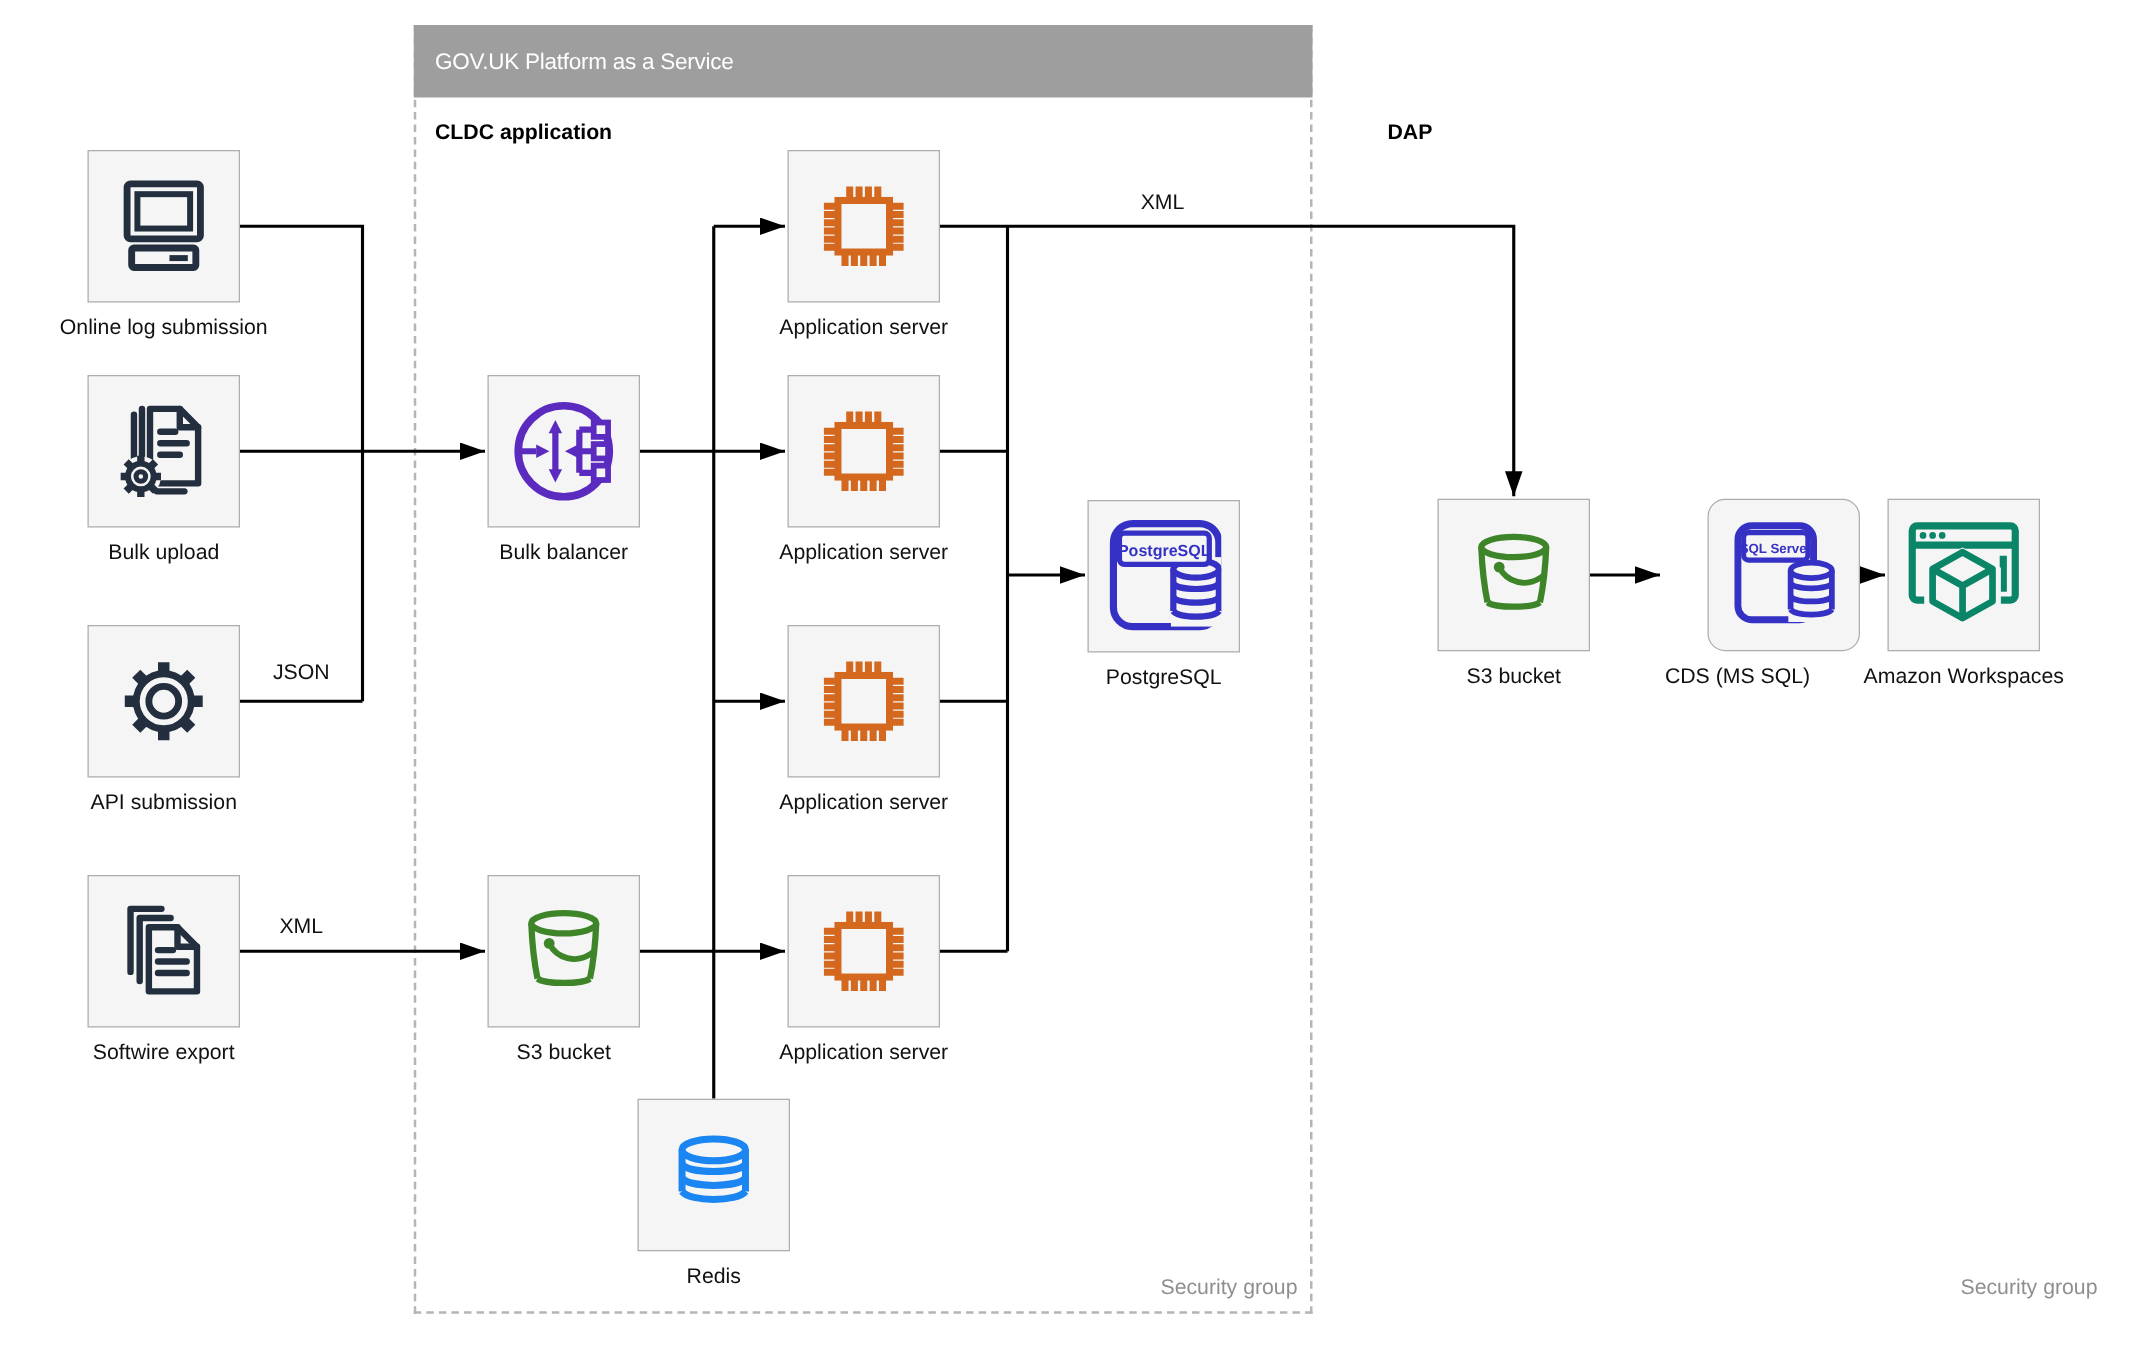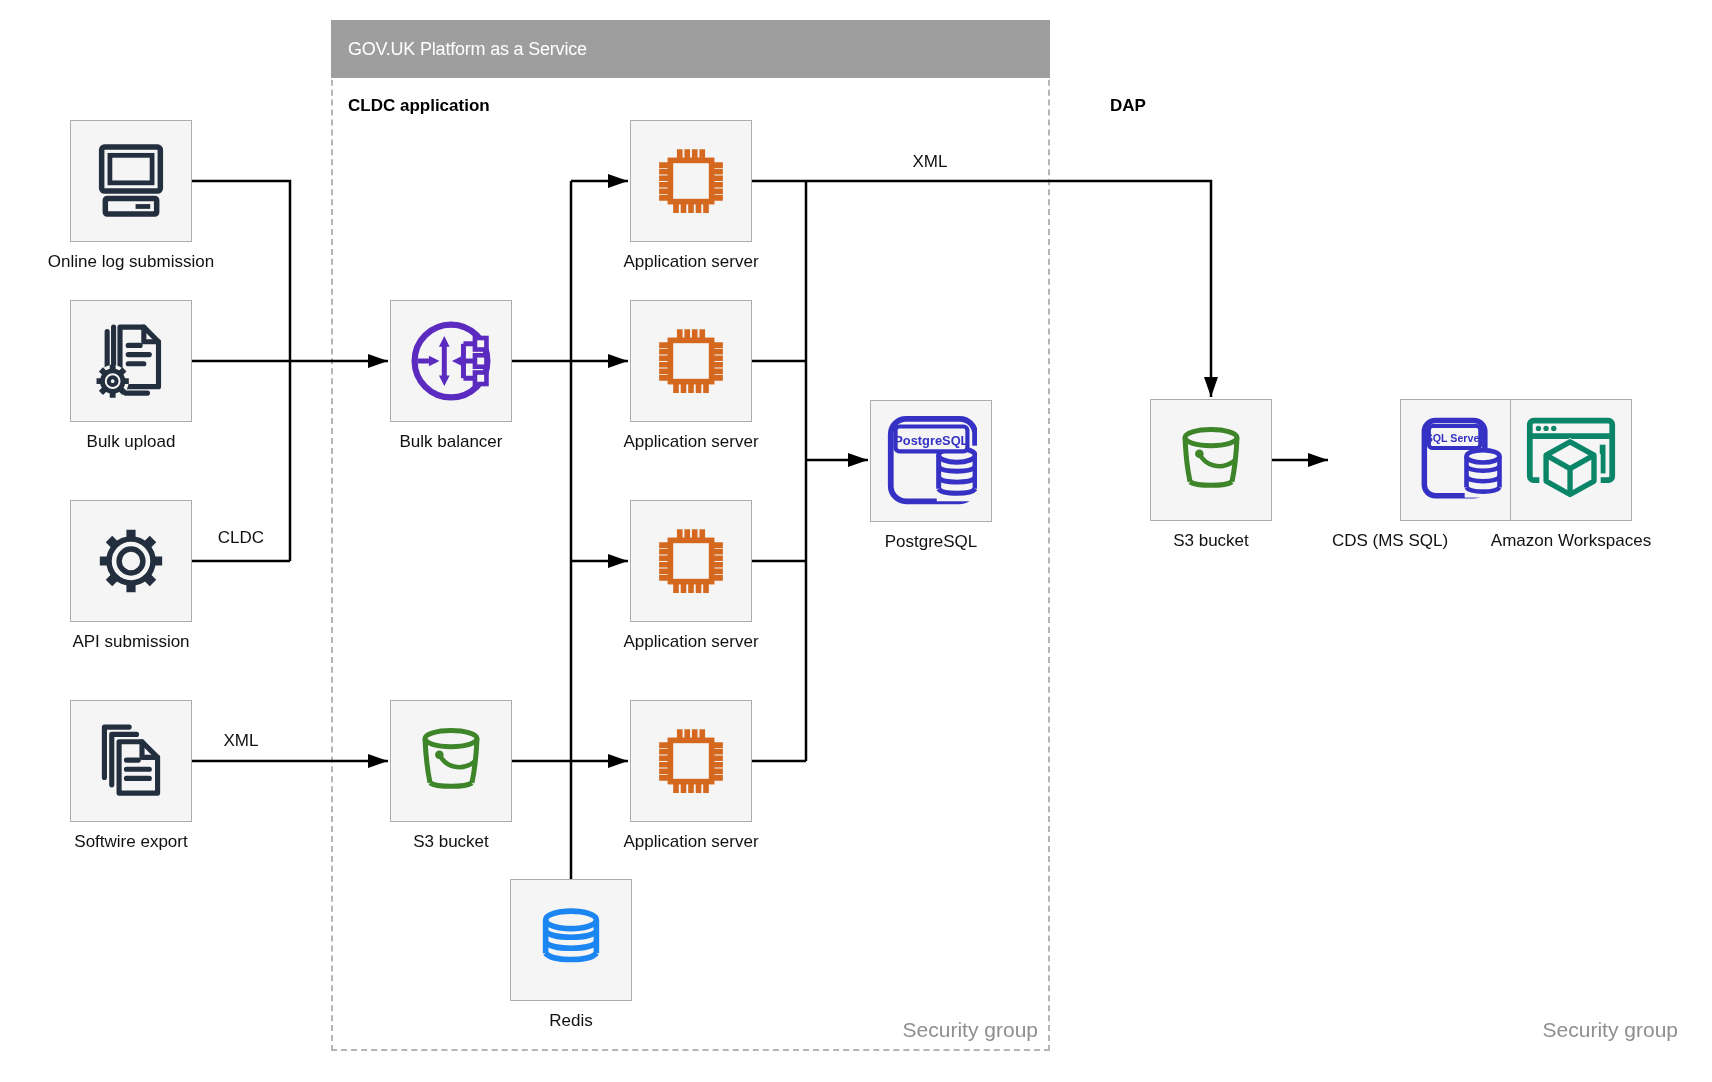--- a/index.html
+++ b/index.html
@@ -4,21 +4,21 @@
 <style>
   html,body{margin:0;padding:0;background:#ffffff;}
   .canvas{position:relative;width:1712px;height:1082px;background:#ffffff;
           font-family:"Liberation Sans",sans-serif;overflow:hidden;}
   .container{position:absolute;top:20px;height:1031px;border:2px dashed #b5b5b5;border-top:none;box-sizing:border-box;}
   .container-paas{left:331px;width:719px;}
   .container-aws{left:1093px;width:597px;}
   .chead{position:absolute;top:0;left:-2px;right:-2px;height:58px;background:#9e9e9e;color:#ffffff;
          font-weight:normal;font-size:18px;line-height:58px;padding-left:17px;letter-spacing:-0.2px;}
   .sub{position:absolute;font-size:17px;font-weight:bold;color:#000000;height:22px;line-height:22px;}
-  .foot{position:absolute;font-size:21px;color:#8f8f8f;width:250px;text-align:right;height:22px;line-height:22px;}
+  .foot{position:absolute;font-size:17px;color:#8f8f8f;width:250px;text-align:right;height:22px;line-height:22px;}
   .wires{position:absolute;left:0;top:0;}
   .node{position:absolute;width:122px;height:122px;background:#f5f5f5;border:1px solid #adadad;
         box-sizing:border-box;display:flex;align-items:center;justify-content:center;}
   .nlabel{position:absolute;width:280px;text-align:center;font-size:17px;color:#111111;height:22px;line-height:22px;}
   .elabel{position:absolute;width:120px;text-align:center;font-size:17px;color:#111111;height:22px;line-height:22px;}
   svg text{font-family:"Liberation Sans",sans-serif;}
 </style>
 </head>
 <body>
 
@@ -49,21 +49,21 @@
       <path d="M571,561 H628" marker-end="url(#arrow)"></path>
       <path d="M512,761 H628" marker-end="url(#arrow)"></path>
       <path d="M752,361 H806 M752,561 H806 M752,761 H806 M806,181 V761"></path>
       <path d="M806,460 H868" marker-end="url(#arrow)"></path>
       <path d="M752,181 H1211 V397" marker-end="url(#arrow)"></path>
       <path d="M1272,460 H1328" marker-end="url(#arrow)"></path>
       <path d="M1452,460 H1508" marker-end="url(#arrow)"></path>
     </g>
   </svg>
 
-  <div class="elabel" style="left:181px;top:527px;">CLDC</div>
+  <div class="elabel" style="left:181px;top:527px;">JSON</div>
   <div class="elabel" style="left:181px;top:730px;">XML</div>
   <div class="elabel" style="left:870px;top:151px;">XML</div>
 
   <div class="node" style="left:70px;top:120px;">
     <svg width="88" height="88" viewBox="0 0 48 48">
       <g fill="none" stroke="#232f3e" stroke-width="3">
         <rect x="8" y="5.5" width="32" height="24" rx="1.5"></rect>
         <rect x="12.5" y="10" width="23" height="15" stroke-width="2.6"></rect>
         <rect x="10" y="33.5" width="28" height="8.5" rx="1"></rect>
       </g>
@@ -232,21 +232,21 @@
         <ellipse cx="24" cy="11.5" rx="14.5" ry="4.5"></ellipse>
         <path d="M9.5,11.5 C9.8,19 10.8,29 12.3,36.2"></path>
         <path d="M38.5,11.5 C38.2,19 37.2,29 35.7,36.2"></path>
         <path d="M12.3,36.2 C16,38.8 32,38.8 35.7,36.2"></path>
         <path d="M17.5,20.5 C21,27.5 29.5,29.5 36,25.2 C36.8,24.7 37.2,24.2 37.3,23.6" stroke-width="2.6"></path>
       </g>
       <circle cx="17.5" cy="20.5" r="2.4" fill="#3e8529"></circle>
     </svg>
   </div>
 
-  <div class="node" style="left:1400px;top:399px;">
+  <div class="node" style="left:1366px;top:399px;border-radius:14px;">
     <svg width="88" height="88" viewBox="0 0 48 48">
       <rect x="4" y="2.5" width="33" height="41" rx="6" fill="none" stroke="#3531c4" stroke-width="3"></rect>
       <rect x="26" y="17.5" width="24" height="27" fill="#f5f5f5" stroke="none"></rect>
       <g fill="#f5f5f5" stroke="#3531c4" stroke-width="2.5">
         <path d="M27,22 V39 M45,22 V39"></path>
         <path d="M27,39 C29,42 43,42 45,39"></path>
         <path d="M27,27.6 C29,30.6 43,30.6 45,27.6"></path>
         <path d="M27,33.3 C29,36.3 43,36.3 45,33.3"></path>
         <ellipse cx="36" cy="22" rx="9" ry="3.4"></ellipse>
       </g>

